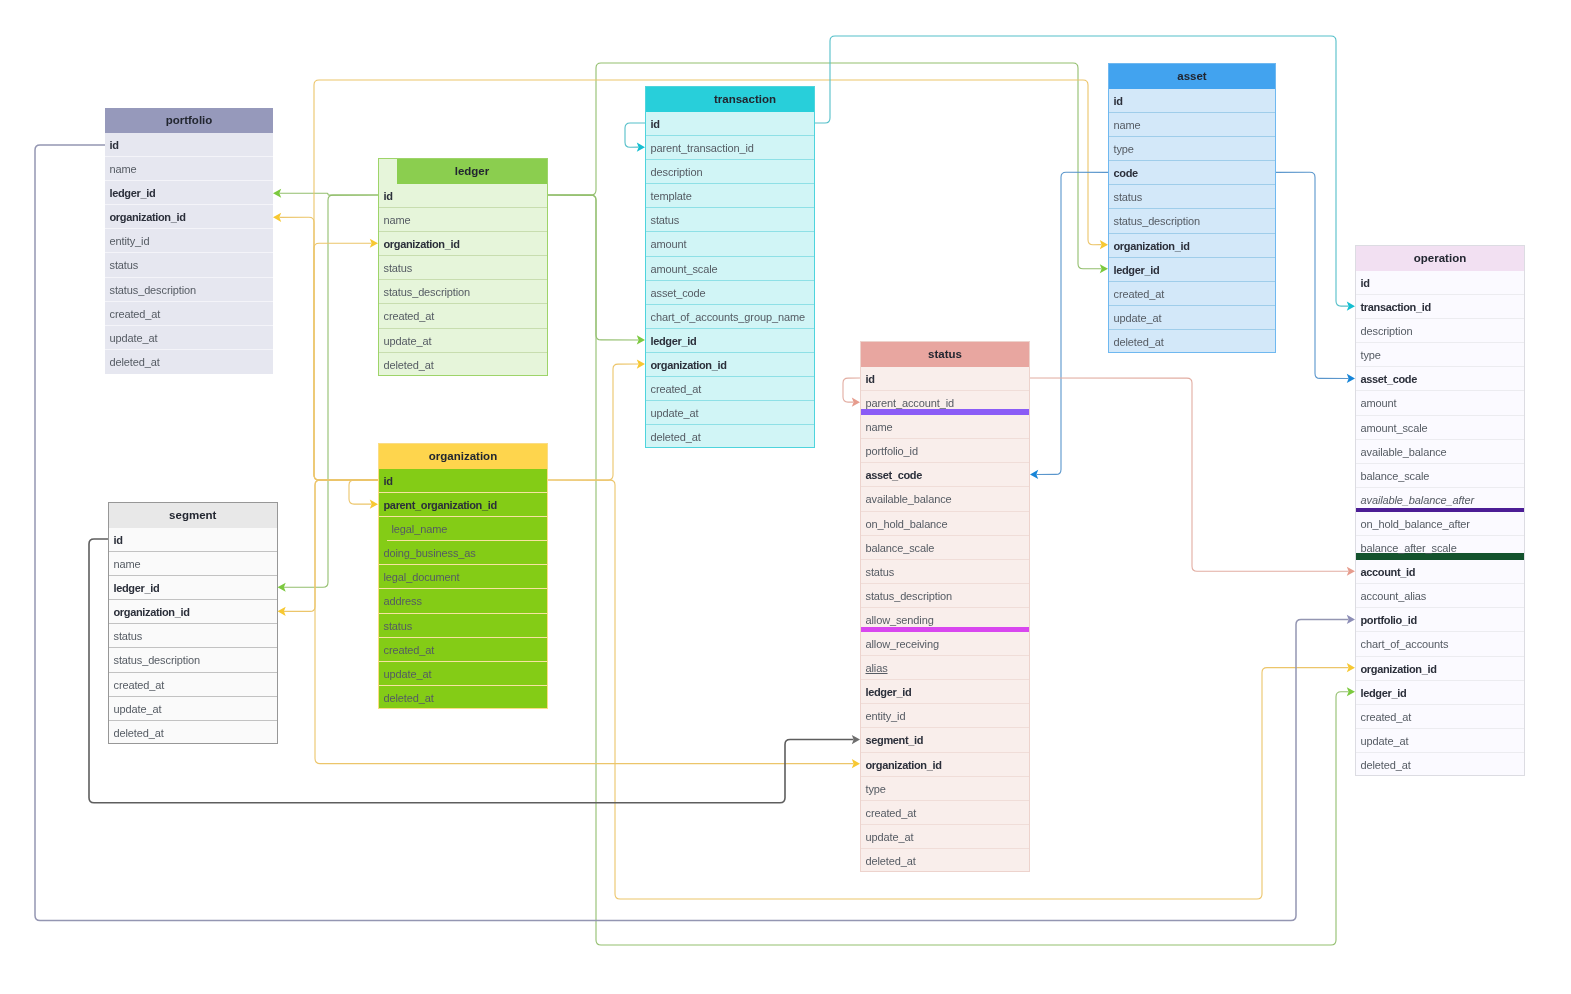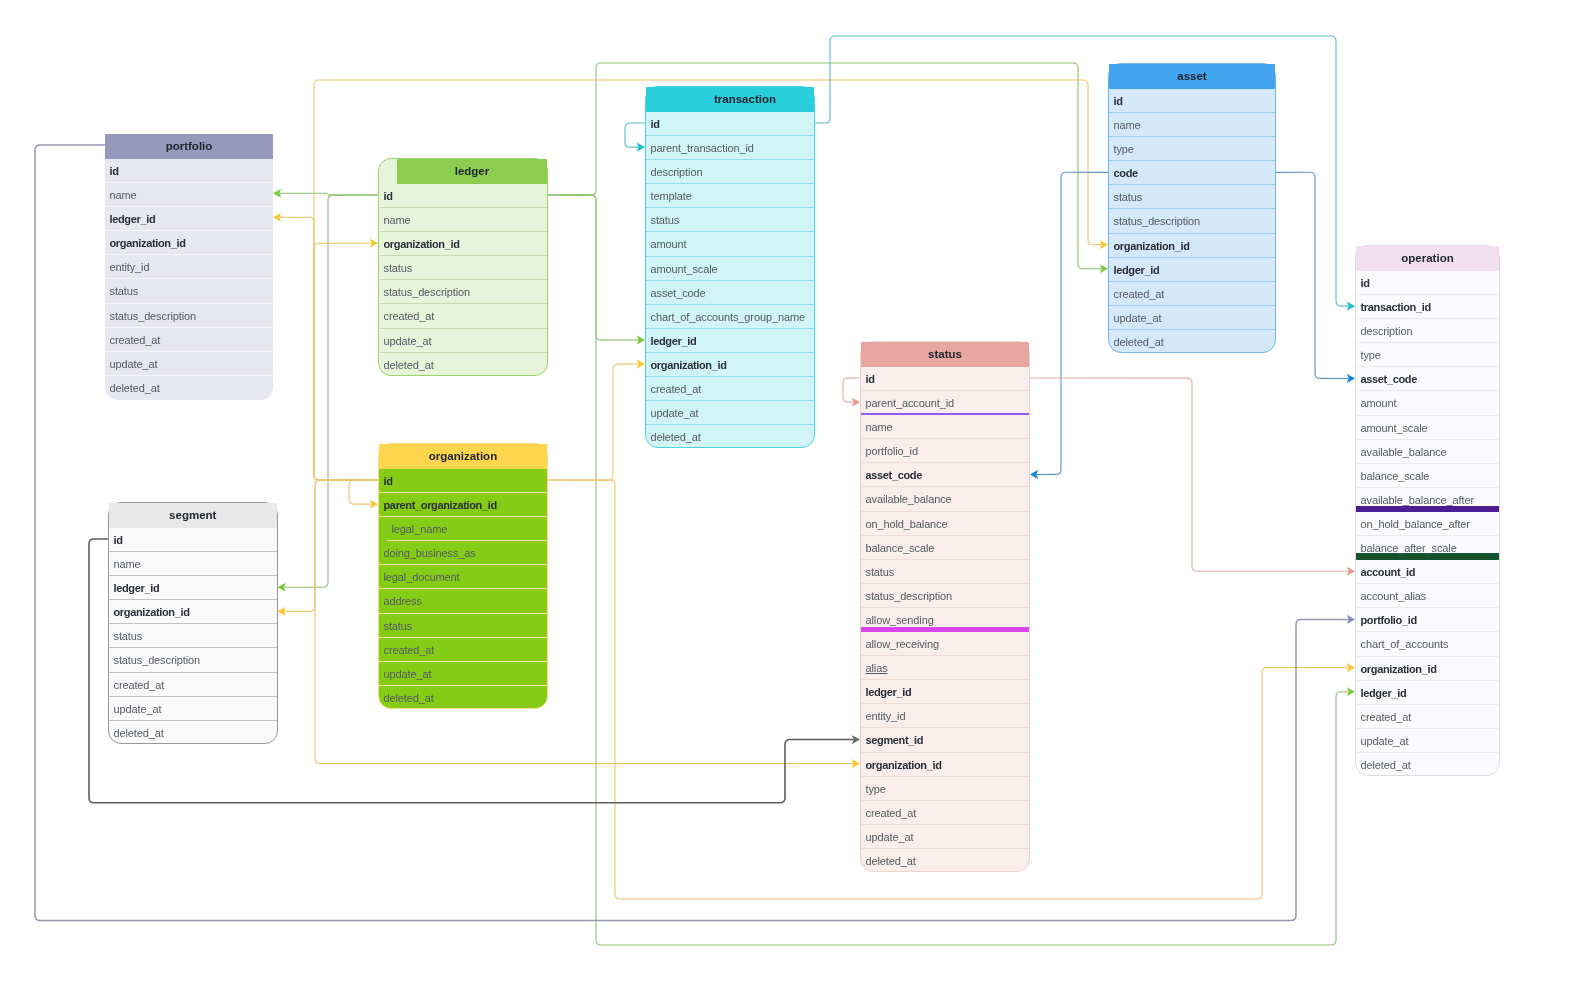--- a/index.html
+++ b/index.html
@@ -7,21 +7,21 @@
   body {
     width:1571px; height:994px;
     -webkit-font-smoothing: antialiased;
     background:#ffffff;
     font-family:"Liberation Sans", sans-serif;
     overflow:hidden;
     position:relative;
   }
   #canvas { position:absolute; left:0; top:0; width:1571px; height:994px; background:#ffffff; }
   .edges { position:absolute; left:0; top:0; width:1571px; height:994px; pointer-events:none; filter:blur(0.38px); }
-  .tbl { position:absolute; opacity:0.999;border-radius:13px; }
+  .tbl { position:absolute; opacity:0.999; }
   .tbl .hdr {
     height:25px; line-height:25px;
     text-align:center;
     font-weight:bold;
     font-size:11.5px;
     color:#222630;
   }
   .tbl .fld {
     height:24.1px; line-height:24.1px;
     padding-left:4.5px;
@@ -29,21 +29,21 @@
     color:#555b63;
     letter-spacing:-0.12px;
     white-space:nowrap;
   }
   .tbl .fld.k { font-weight:bold; color:#2b2f3a; letter-spacing:-0.35px; }
 </style>
 </head>
 <body>
 
 <div id="canvas">
-<div class="tbl" style="left:105px;top:108px;width:168px;height:266.0px;background:#e6e7f0;margin-top:26px;">
+<div class="tbl" style="left:105px;top:108px;width:168px;height:266.0px;background:#e6e7f0;">
   <div class="hdr" style="background:#9699bb;">portfolio</div>
   <div class="fld k" style="border-bottom:1px solid #f4f4f9;">id</div>
   <div class="fld" style="border-bottom:1px solid #f4f4f9;">name</div>
   <div class="fld k" style="border-bottom:1px solid #f4f4f9;">ledger_id</div>
   <div class="fld k" style="border-bottom:1px solid #f4f4f9;">organization_id</div>
   <div class="fld" style="border-bottom:1px solid #f4f4f9;">entity_id</div>
   <div class="fld" style="border-bottom:1px solid #f4f4f9;">status</div>
   <div class="fld" style="border-bottom:1px solid #f4f4f9;">status_description</div>
   <div class="fld" style="border-bottom:1px solid #f4f4f9;">created_at</div>
   <div class="fld" style="border-bottom:1px solid #f4f4f9;">update_at</div>
@@ -84,48 +84,48 @@
   <div class="fld" style="border-bottom:1px solid #9fcdea;">type</div>
   <div class="fld k" style="border-bottom:1px solid #9fcdea;">code</div>
   <div class="fld" style="border-bottom:1px solid #9fcdea;">status</div>
   <div class="fld" style="border-bottom:1px solid #9fcdea;">status_description</div>
   <div class="fld k" style="border-bottom:1px solid #9fcdea;">organization_id</div>
   <div class="fld k" style="border-bottom:1px solid #9fcdea;">ledger_id</div>
   <div class="fld" style="border-bottom:1px solid #9fcdea;">created_at</div>
   <div class="fld" style="border-bottom:1px solid #9fcdea;">update_at</div>
   <div class="fld" style="">deleted_at</div>
 </div>
-<div class="tbl" style="left:1355px;top:245px;width:145px;height:531.1px;background:#fbfaff;border:1px solid #dcdce2;">
+<div class="tbl" style="left:1355px;top:245px;width:170px;height:531.1px;background:#fbfaff;border:1px solid #dcdce2;">
   <div class="hdr" style="background:#f2e0f2;">operation</div>
   <div class="fld k" style="border-bottom:1px solid #ececf0;">id</div>
   <div class="fld k" style="border-bottom:1px solid #ececf0;">transaction_id</div>
   <div class="fld" style="border-bottom:1px solid #ececf0;">description</div>
   <div class="fld" style="border-bottom:1px solid #ececf0;">type</div>
   <div class="fld k" style="border-bottom:1px solid #ececf0;">asset_code</div>
   <div class="fld" style="border-bottom:1px solid #ececf0;">amount</div>
   <div class="fld" style="border-bottom:1px solid #ececf0;">amount_scale</div>
   <div class="fld" style="border-bottom:1px solid #ececf0;">available_balance</div>
   <div class="fld" style="border-bottom:1px solid #ececf0;">balance_scale</div>
-  <div class="fld" style="border-bottom:6px solid #4c1d95;">available_balance_after</div>
+  <div class="fld" style="border-bottom:4px solid #4c1d95;font-style:italic;">available_balance_after</div>
   <div class="fld" style="border-bottom:1px solid #ececf0;">on_hold_balance_after</div>
   <div class="fld" style="border-bottom:7px solid #14532d;">balance_after_scale</div>
   <div class="fld k" style="border-bottom:1px solid #ececf0;">account_id</div>
   <div class="fld" style="border-bottom:1px solid #ececf0;">account_alias</div>
   <div class="fld k" style="border-bottom:1px solid #ececf0;">portfolio_id</div>
   <div class="fld" style="border-bottom:1px solid #ececf0;">chart_of_accounts</div>
   <div class="fld k" style="border-bottom:1px solid #ececf0;">organization_id</div>
   <div class="fld k" style="border-bottom:1px solid #ececf0;">ledger_id</div>
   <div class="fld" style="border-bottom:1px solid #ececf0;">created_at</div>
   <div class="fld" style="border-bottom:1px solid #ececf0;">update_at</div>
   <div class="fld" style="">deleted_at</div>
 </div>
 <div class="tbl" style="left:860px;top:341px;width:170px;height:531.1px;background:#f9eeeb;border:1px solid #edd3cd;">
   <div class="hdr" style="background:#e8a6a0;">status</div>
   <div class="fld k" style="border-bottom:1px solid #f0ddd8;">id</div>
-  <div class="fld" style="border-bottom:2px solid #8b5cf6;">parent_account_id</div>
+  <div class="fld" style="border-bottom:6px solid #8b5cf6;">parent_account_id</div>
   <div class="fld" style="border-bottom:1px solid #f0ddd8;">name</div>
   <div class="fld" style="border-bottom:1px solid #f0ddd8;">portfolio_id</div>
   <div class="fld k" style="border-bottom:1px solid #f0ddd8;">asset_code</div>
   <div class="fld" style="border-bottom:1px solid #f0ddd8;">available_balance</div>
   <div class="fld" style="border-bottom:1px solid #f0ddd8;">on_hold_balance</div>
   <div class="fld" style="border-bottom:1px solid #f0ddd8;">balance_scale</div>
   <div class="fld" style="border-bottom:1px solid #f0ddd8;">status</div>
   <div class="fld" style="border-bottom:1px solid #f0ddd8;">status_description</div>
   <div class="fld" style="border-bottom:5px solid #d946ef;">allow_sending</div>
   <div class="fld" style="border-bottom:1px solid #f0ddd8;">allow_receiving</div>

